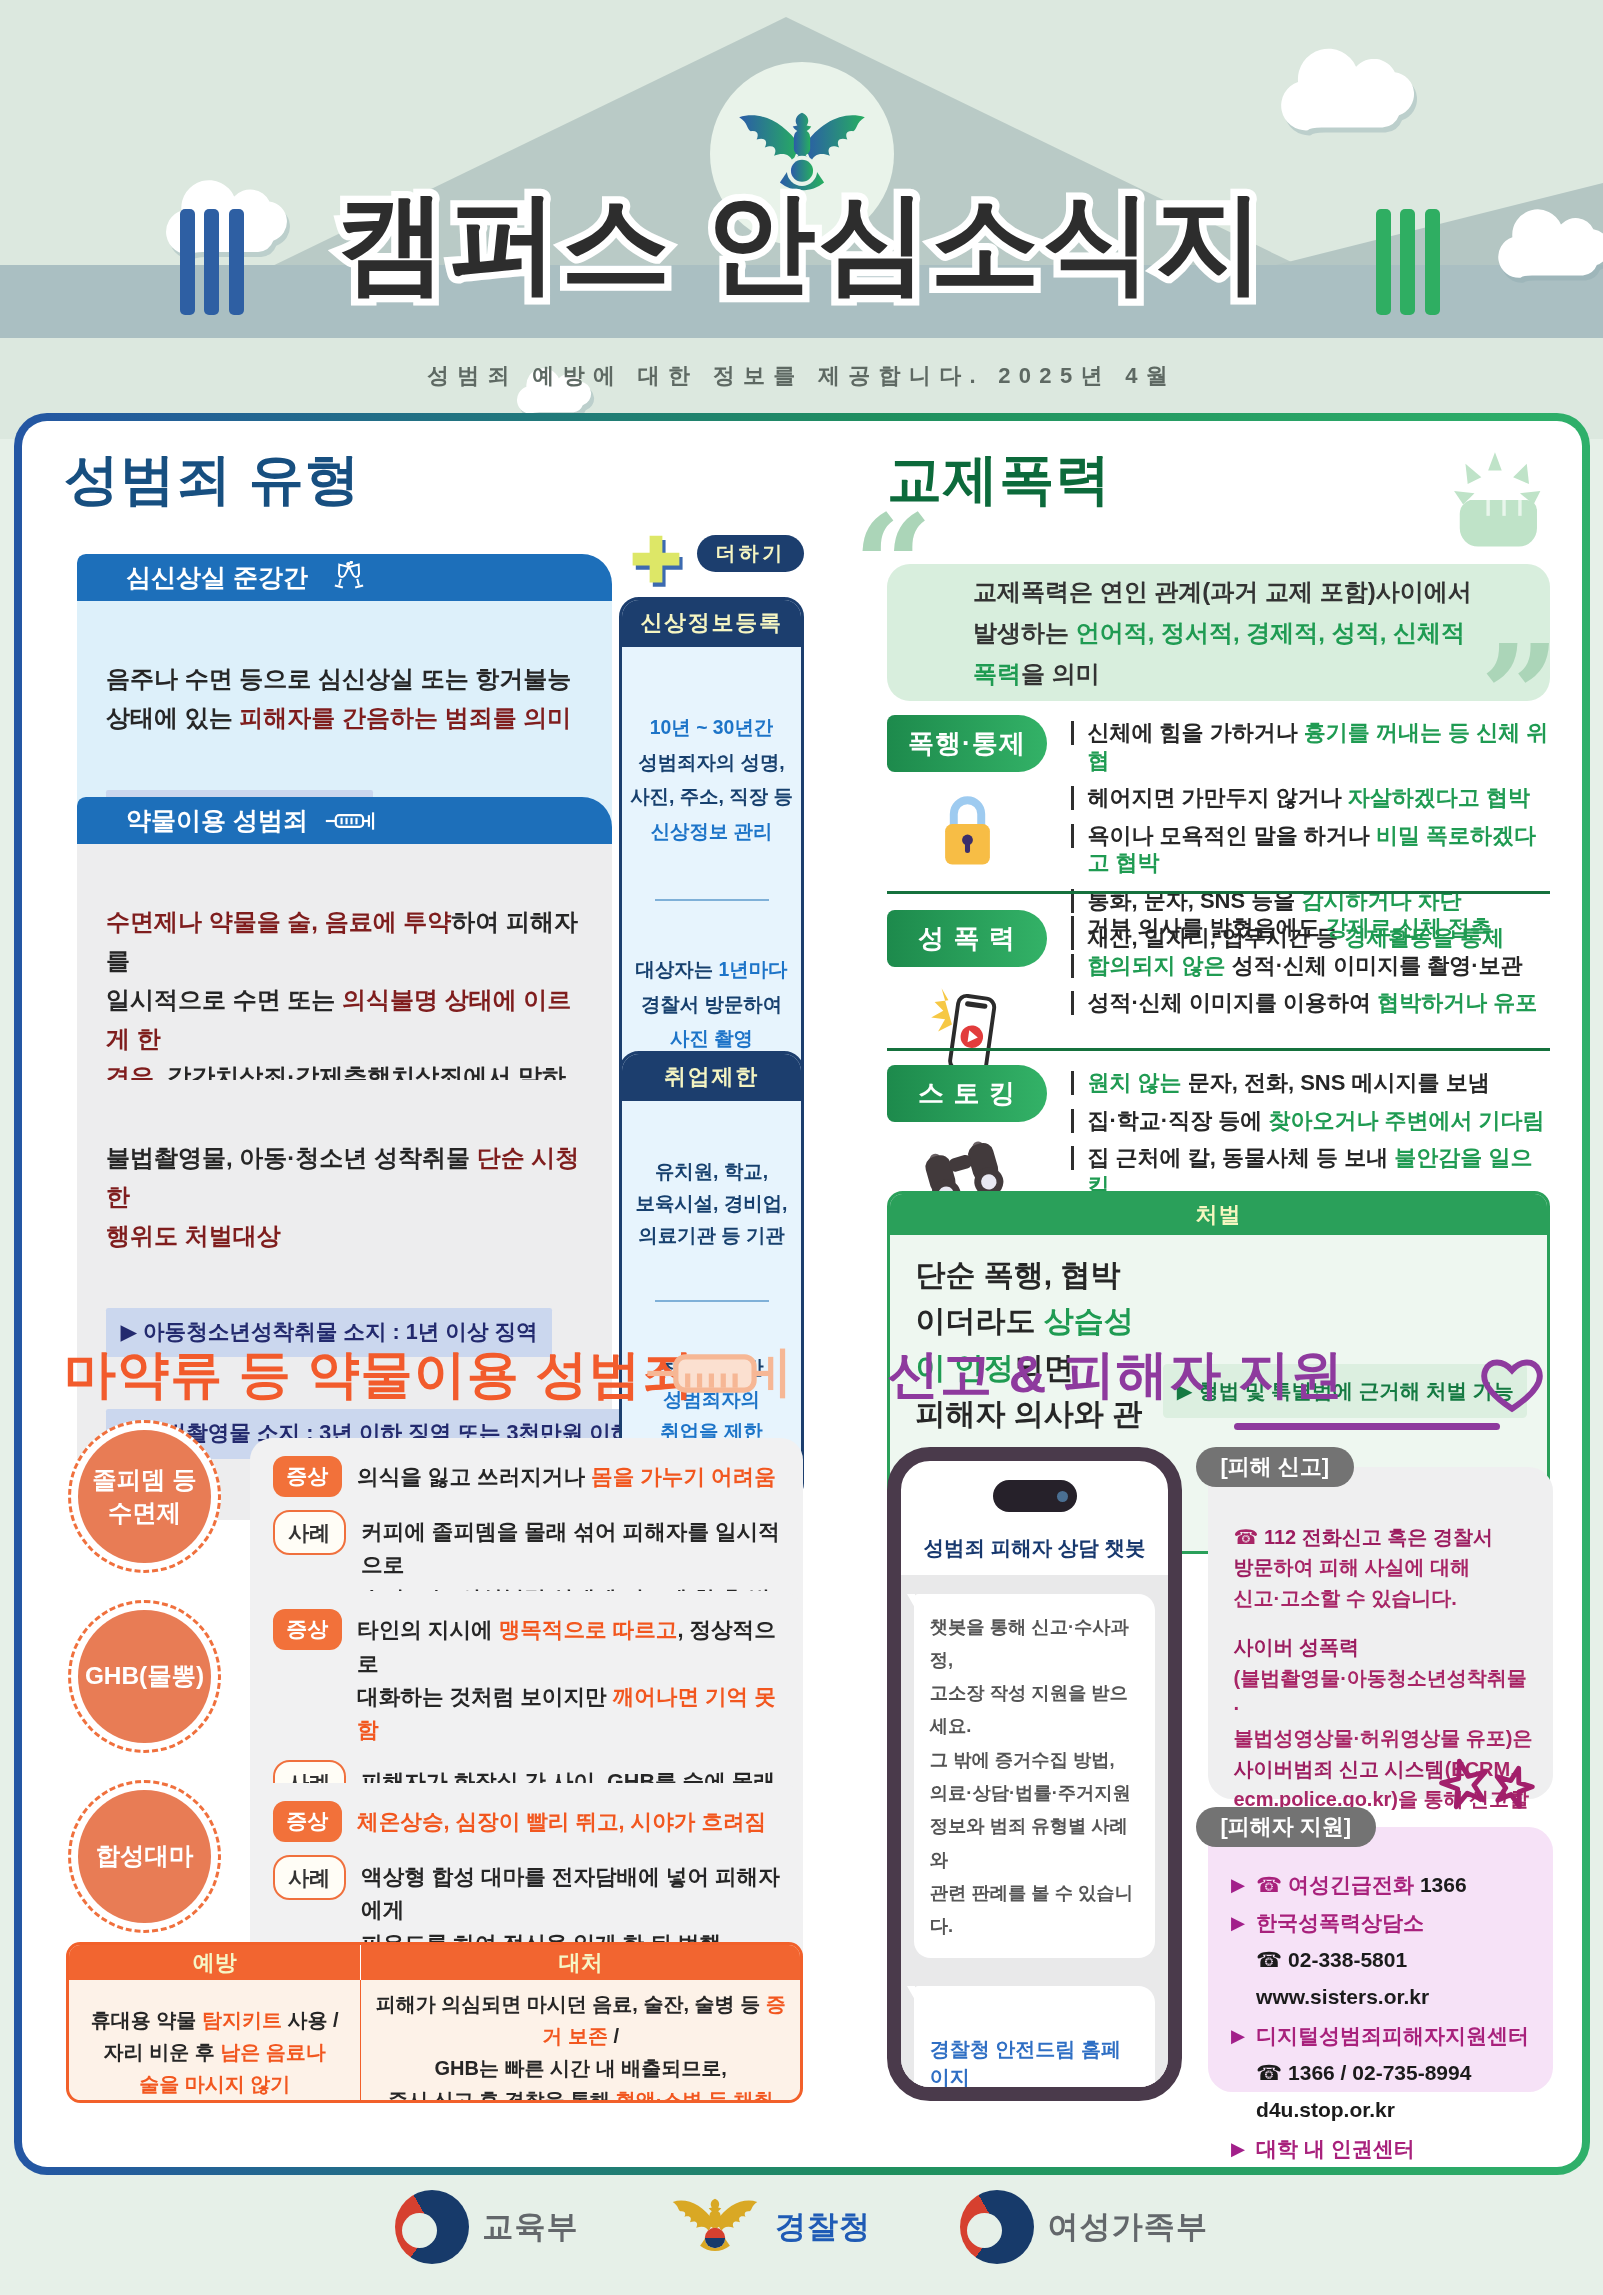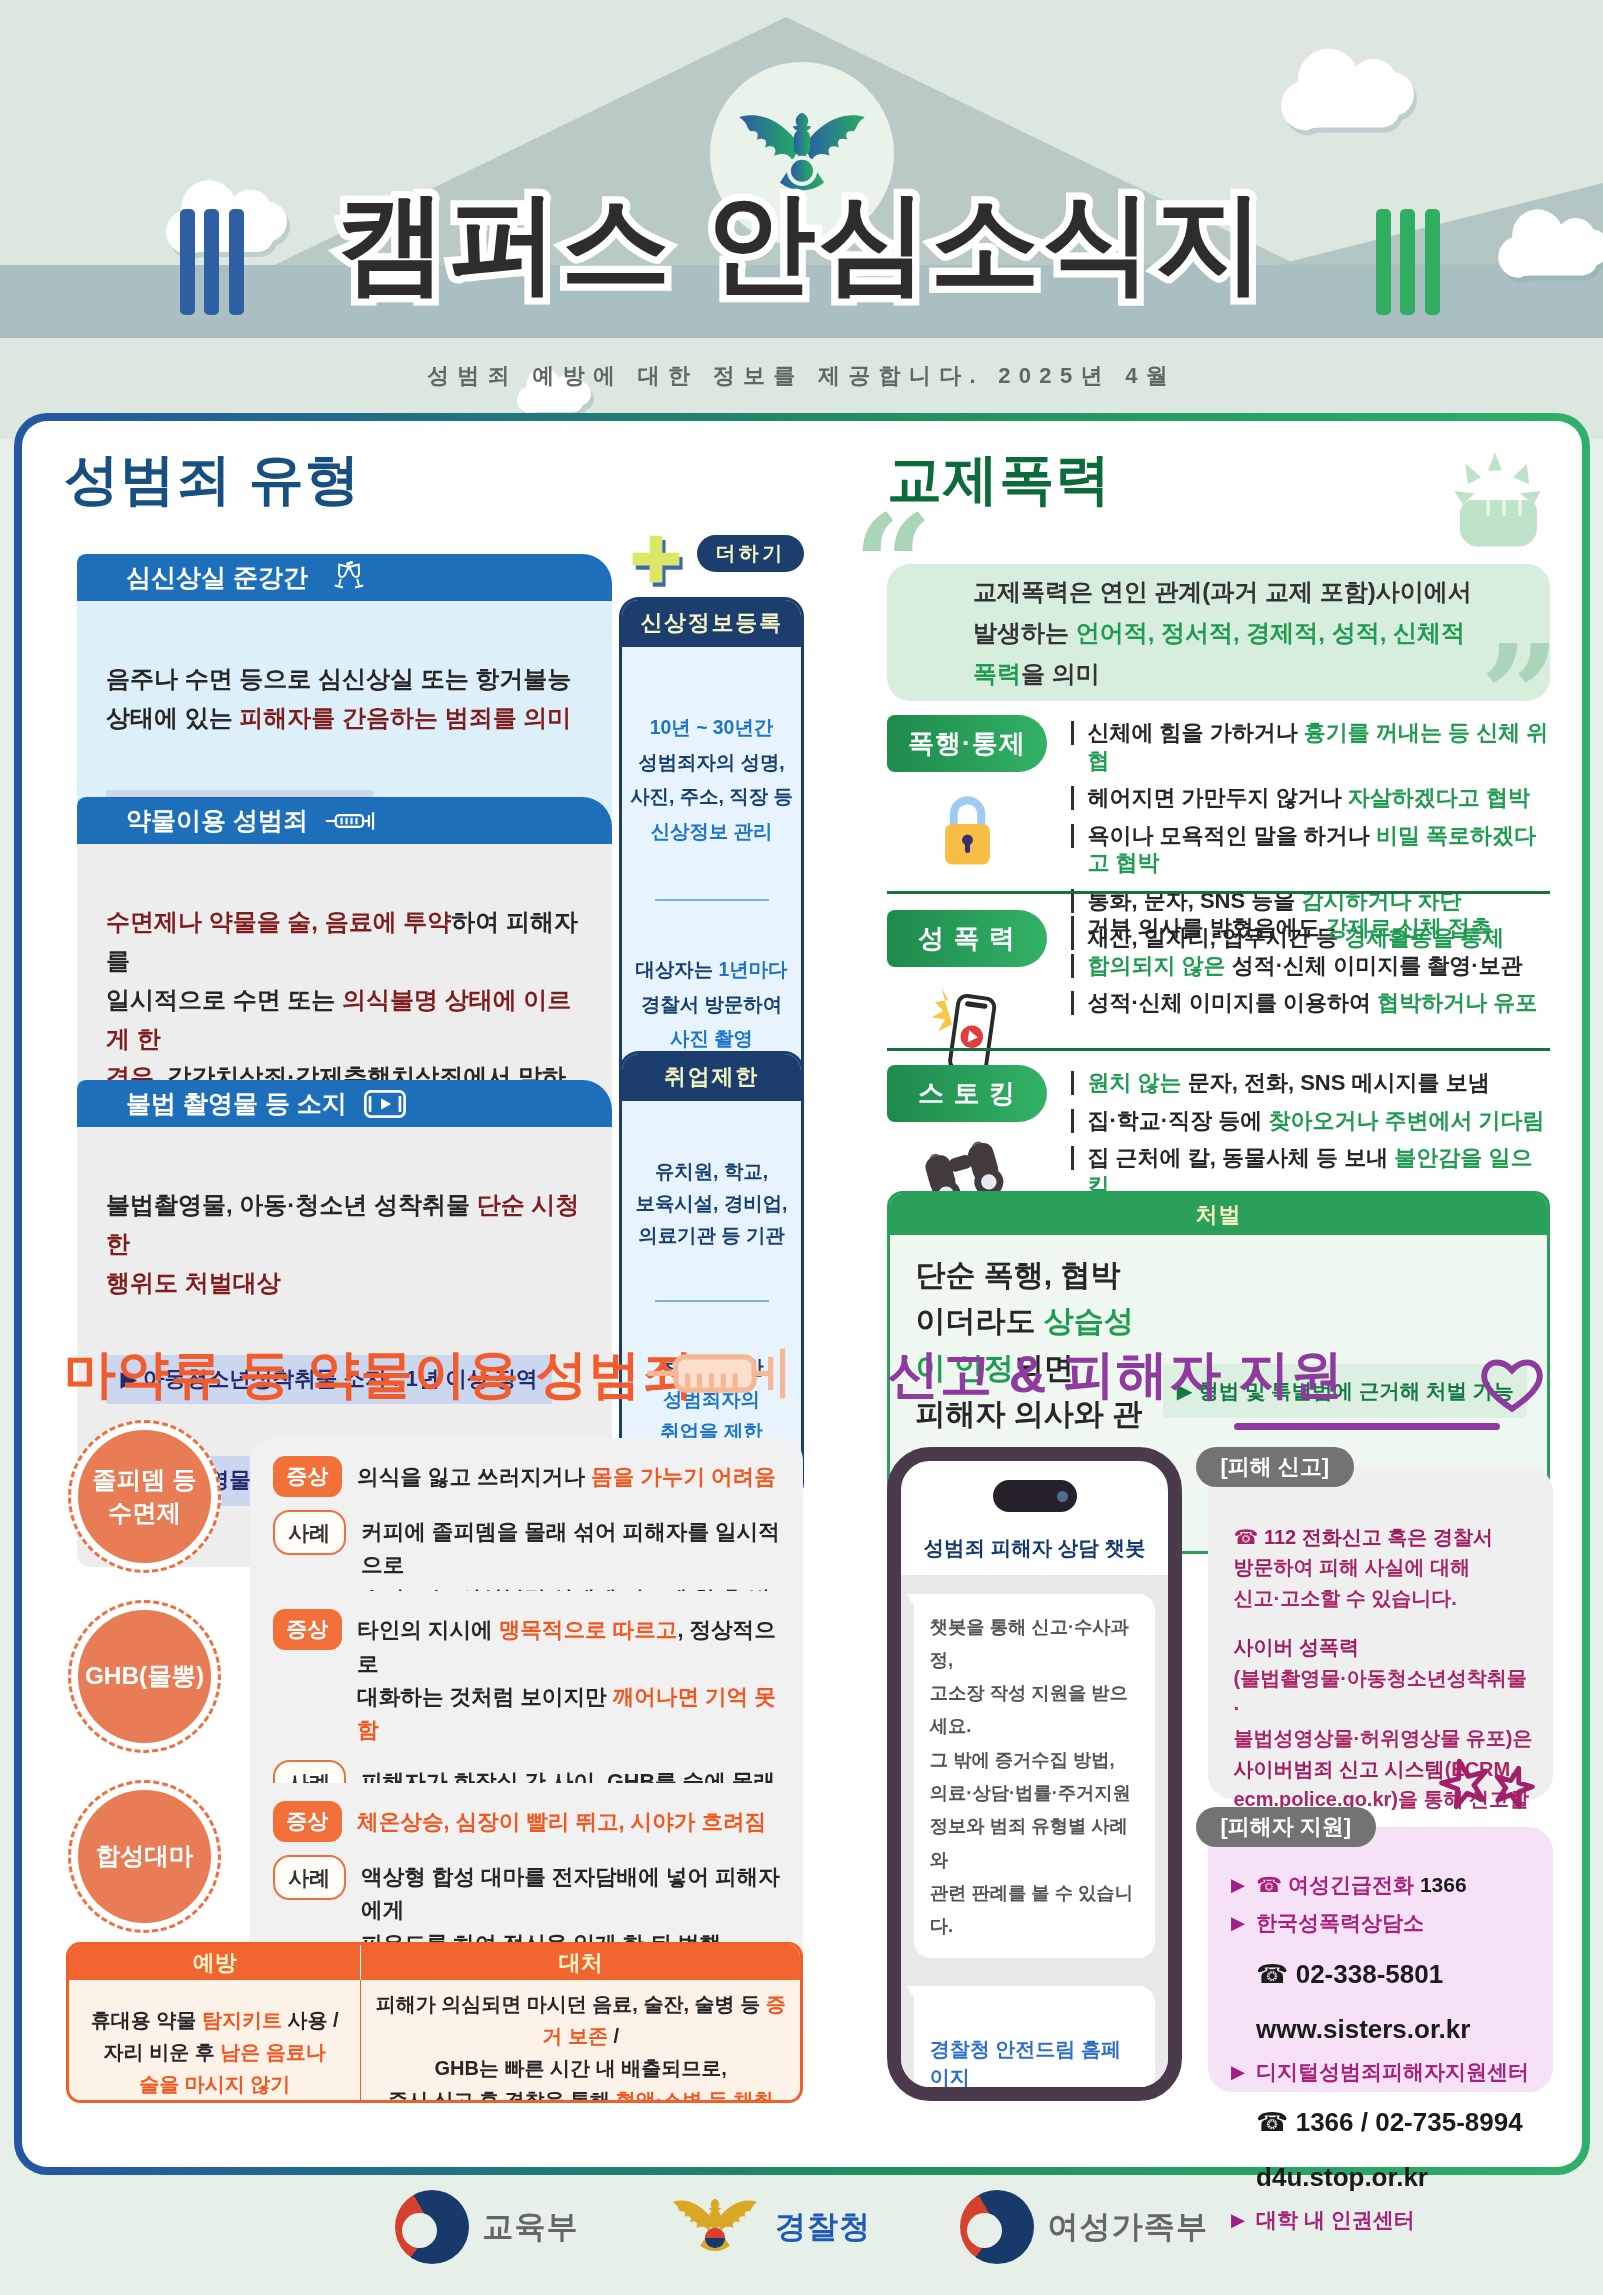--- a/index.html
+++ b/index.html
@@ -166,21 +166,21 @@
   .rp-text .em{font-weight:800;color:#9c1d60}
   .rp-text + .rp-text{margin-top:19px}
   #stars-icon{position:absolute;left:1438px;top:1755px;width:105px;z-index:4}
   #support-panel{position:absolute;left:1208px;top:1827px;width:345px;height:265px;background:#f6e2f7;
                  border-radius:0 24.4px 24.4px 24.4px;padding:44px 16.6px 14.4px 23px;
                  display:flex;flex-direction:column;gap:11px}
   .sup-item{display:flex;gap:11px}
   .sup-arrow{color:#a21f8a;font-size:18.3px;padding-top:2.8px}
   .sup-main{font-size:21px;font-weight:800;color:#a8217c;line-height:1.3}
   .sup-main .em{color:#1b1b1b}
-  .sup-det{font-size:26px;font-weight:800;color:#1b1b1b;margin-top:20px;line-height:1.35;white-space:pre-line}
+  .sup-det{font-size:21px;font-weight:800;color:#1b1b1b;margin-top:9px;line-height:1.35;white-space:pre-line}
 
   
   #footer{position:absolute;left:0;top:2190px;width:100%;display:flex;justify-content:center;
           gap:89px;align-items:center}
   .logo{display:flex;align-items:center;gap:13.3px}
   .logo-name{font-size:31px;font-weight:800;color:#63676b;letter-spacing:1.1px}
   .logo-name.police{color:#1f5bb5}
   .tg{position:relative;width:74px;height:74px;border-radius:50%;
       background:conic-gradient(from 215deg,#d6402f 0 115deg,#173a6a 115deg 360deg)}
   .tg:after{content:"";position:absolute;left:6.6px;top:23px;width:35px;height:35px;border-radius:50%;
@@ -290,29 +290,20 @@
     <div class="card-b">
       <div><span class="em">수면제나 약물을 술, 음료에 투약</span><span>하여 피해자를
 일시적으로 수면 또는 </span><span class="em">의식불명 상태에 이르게 한
 경우</span><span>, 강간치상죄·강제추행치상죄에서 말하는
 상해에 해당할 수 있음</span></div>
       <div class="chip">▶ 강간 등 상해·치상 : 무기 또는 5년 이상 징역</div>
     </div>
   </div>
 
   <div class="card" id="card3">
-    <div class="card-h">
-      <span>불법 촬영물 등 소지</span>
-      <svg width="44" height="32" viewBox="0 0 56 40" fill="none" stroke="#fff" stroke-width="3.4">
-        <rect x="3" y="4" width="50" height="32" rx="7"></rect>
-        <line x1="9" y1="10" x2="9" y2="30"></line>
-          <line x1="47" y1="10" x2="47" y2="30"></line>
-        <path d="M23,13 l13,7 -13,7 Z" fill="#fff" stroke="none"></path>
-      </svg>
-    </div>
     <div class="card-b">
       <div><span>불법촬영물, 아동·청소년 성착취물 </span><span class="em">단순 시청한
 행위도 처벌대상</span></div>
       <div class="chip">▶ 아동청소년성착취물 소지 : 1년 이상 징역</div>
       <div class="chip">▶ 불법촬영물 소지 : 3년 이하 징역 또는 3천만원 이하 벌금</div>
     </div>
   </div>
 
   <svg id="plus-icon" viewBox="0 0 64 64">
     <path d="M26,10 h12 v16 h16 v12 h-16 v16 h-12 v-16 h-16 v-12 h16 Z" fill="#3c6ab0" transform="translate(3,4)"></path>

